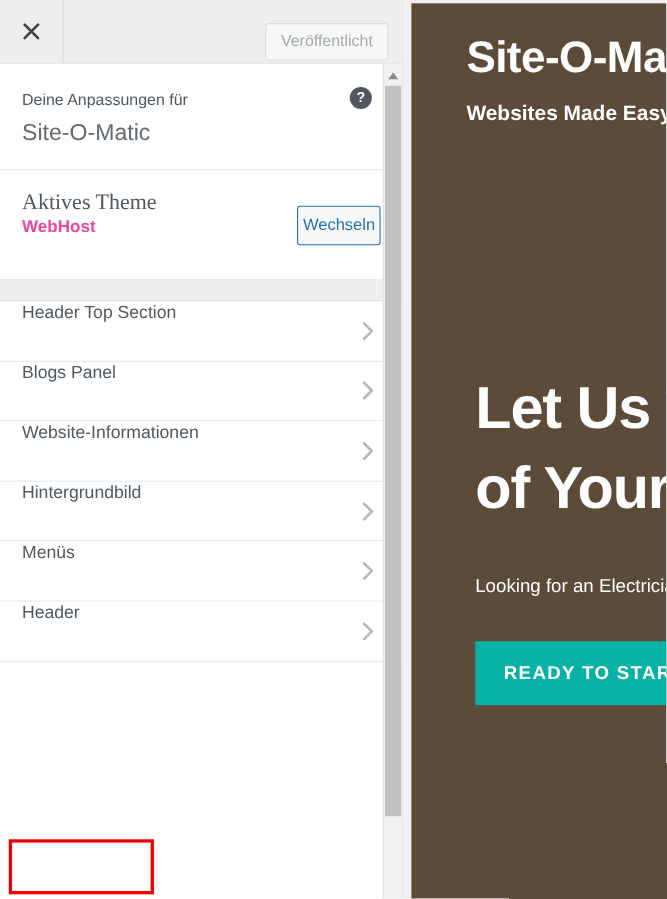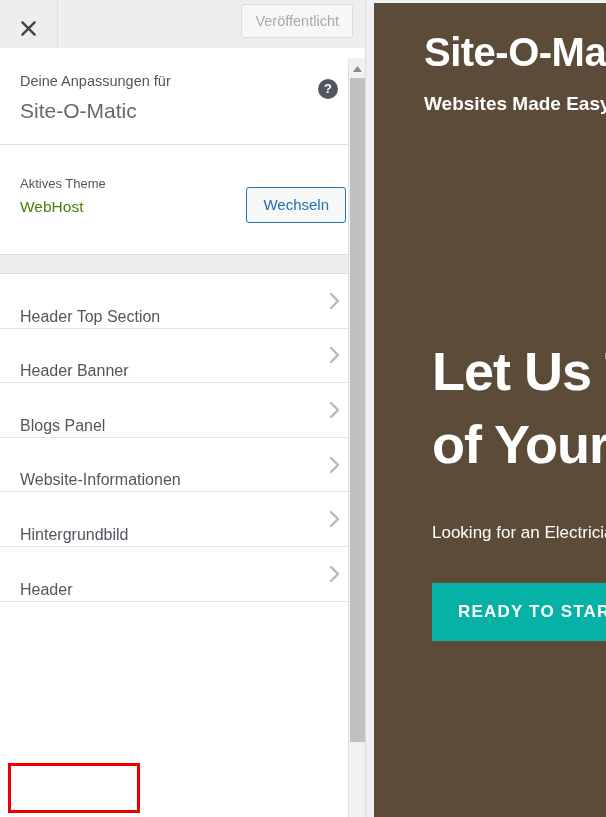--- a/index.html
+++ b/index.html
@@ -50,39 +50,39 @@
     display: flex;
     align-items: center;
     justify-content: center;
     cursor: pointer;
   }
   .close-btn svg { display: block; }
 
   .publish-btn {
     position: absolute;
     right: 13px;
-    top: 4px;
+    top: 21px;
     height: 34px;
     min-width: 104px;
     padding: 0 13px;
     background: #f6f7f7;
     border: 1px solid #dcdcde;
     border-radius: 3px;
     color: #a7aaad;
     font-size: 14.5px;
     line-height: 32px;
     text-align: center;
     white-space: nowrap;
     cursor: default;
   }
 
   
   .info-panel {
     position: absolute;
-    left: 0; top: 48px;
+    left: 0; top: 58px;
     width: 366px;
     height: 97px;
     background: #fff;
     border-bottom: 1px solid #dddddd;
     padding: 23px 20px 0 20px;
   }
   .info-eyebrow {
     font-size: 14.5px;
     color: #50575e;
     line-height: 20px;
@@ -114,36 +114,37 @@
   .theme-panel {
     position: absolute;
     left: 0; top: 155px;
     width: 366px;
     height: 100px;
     background: #fff;
     border-bottom: 1px solid #dddddd;
     padding: 19px 20px 0 20px;
   }
   .theme-eyebrow {
-    font-size: 13px;
+    font-size: 20px;
     color: #50575e;
     line-height: 20px;
+    font-family: Liberation Serif, serif;
   }
   .theme-name {
     margin-top: 2px;
     font-size: 15.5px;
-    font-weight: normal;
-    color: #4d7c0f;
+    font-weight: bold;
+    color: #ec4899;
     line-height: 21px;
   }
   .change-btn {
     position: absolute;
     right: 20px;
     top: 32px;
-    padding: 0 16px;
+    padding: 0 4px;
     height: 36px;
     line-height: 34px;
     border: 1px solid #2271b1;
     border-radius: 3px;
     background: #f6f7f7;
     color: #2271b1;
     font-size: 15px;
     text-align: center;
     cursor: pointer;
   }
@@ -164,21 +165,21 @@
     left: 0; top: 274px;
     width: 366px;
   }
   .section-item {
     position: relative;
     height: 54.6px;
     background: #fff;
     border-bottom: 1px solid #e5e5e5;
     padding: 0 20px;
     display: flex;
-    align-items: flex-end;
+    align-items: flex-start;
     cursor: pointer;
   }
   .section-label {
     font-size: 16px;
     color: #50575e;
     line-height: 22px;
   }
   .chevron {
     position: absolute;
     right: 24px;
@@ -351,45 +352,45 @@
     <div class="section-list" id="section-list">
         <div class="section-item">
           <span class="section-label">Header Top Section</span>
           <span>
             <svg class="chevron" viewBox="0 0 14 20" aria-hidden="true">
               <path d="M3 3 L10 10 L3 17" fill="none" stroke="#b4b9be" stroke-width="2.4" stroke-linecap="round" stroke-linejoin="round"></path>
             </svg>
           </span>
         </div>
         <div class="section-item">
-          <span class="section-label">Header Banner</span>
-          <span>
-            <svg class="chevron" viewBox="0 0 14 20" aria-hidden="true">
-              <path d="M3 3 L10 10 L3 17" fill="none" stroke="#b4b9be" stroke-width="2.4" stroke-linecap="round" stroke-linejoin="round"></path>
-            </svg>
-          </span>
-        </div>
-        <div class="section-item">
           <span class="section-label">Blogs Panel</span>
           <span>
             <svg class="chevron" viewBox="0 0 14 20" aria-hidden="true">
               <path d="M3 3 L10 10 L3 17" fill="none" stroke="#b4b9be" stroke-width="2.4" stroke-linecap="round" stroke-linejoin="round"></path>
             </svg>
           </span>
         </div>
         <div class="section-item">
           <span class="section-label">Website-Informationen</span>
           <span>
             <svg class="chevron" viewBox="0 0 14 20" aria-hidden="true">
               <path d="M3 3 L10 10 L3 17" fill="none" stroke="#b4b9be" stroke-width="2.4" stroke-linecap="round" stroke-linejoin="round"></path>
             </svg>
           </span>
         </div>
         <div class="section-item">
           <span class="section-label">Hintergrundbild</span>
+          <span>
+            <svg class="chevron" viewBox="0 0 14 20" aria-hidden="true">
+              <path d="M3 3 L10 10 L3 17" fill="none" stroke="#b4b9be" stroke-width="2.4" stroke-linecap="round" stroke-linejoin="round"></path>
+            </svg>
+          </span>
+        </div>
+        <div class="section-item">
+          <span class="section-label">Menüs</span>
           <span>
             <svg class="chevron" viewBox="0 0 14 20" aria-hidden="true">
               <path d="M3 3 L10 10 L3 17" fill="none" stroke="#b4b9be" stroke-width="2.4" stroke-linecap="round" stroke-linejoin="round"></path>
             </svg>
           </span>
         </div>
         <div class="section-item">
           <span class="section-label">Header</span>
           <span>
             <svg class="chevron" viewBox="0 0 14 20" aria-hidden="true">

